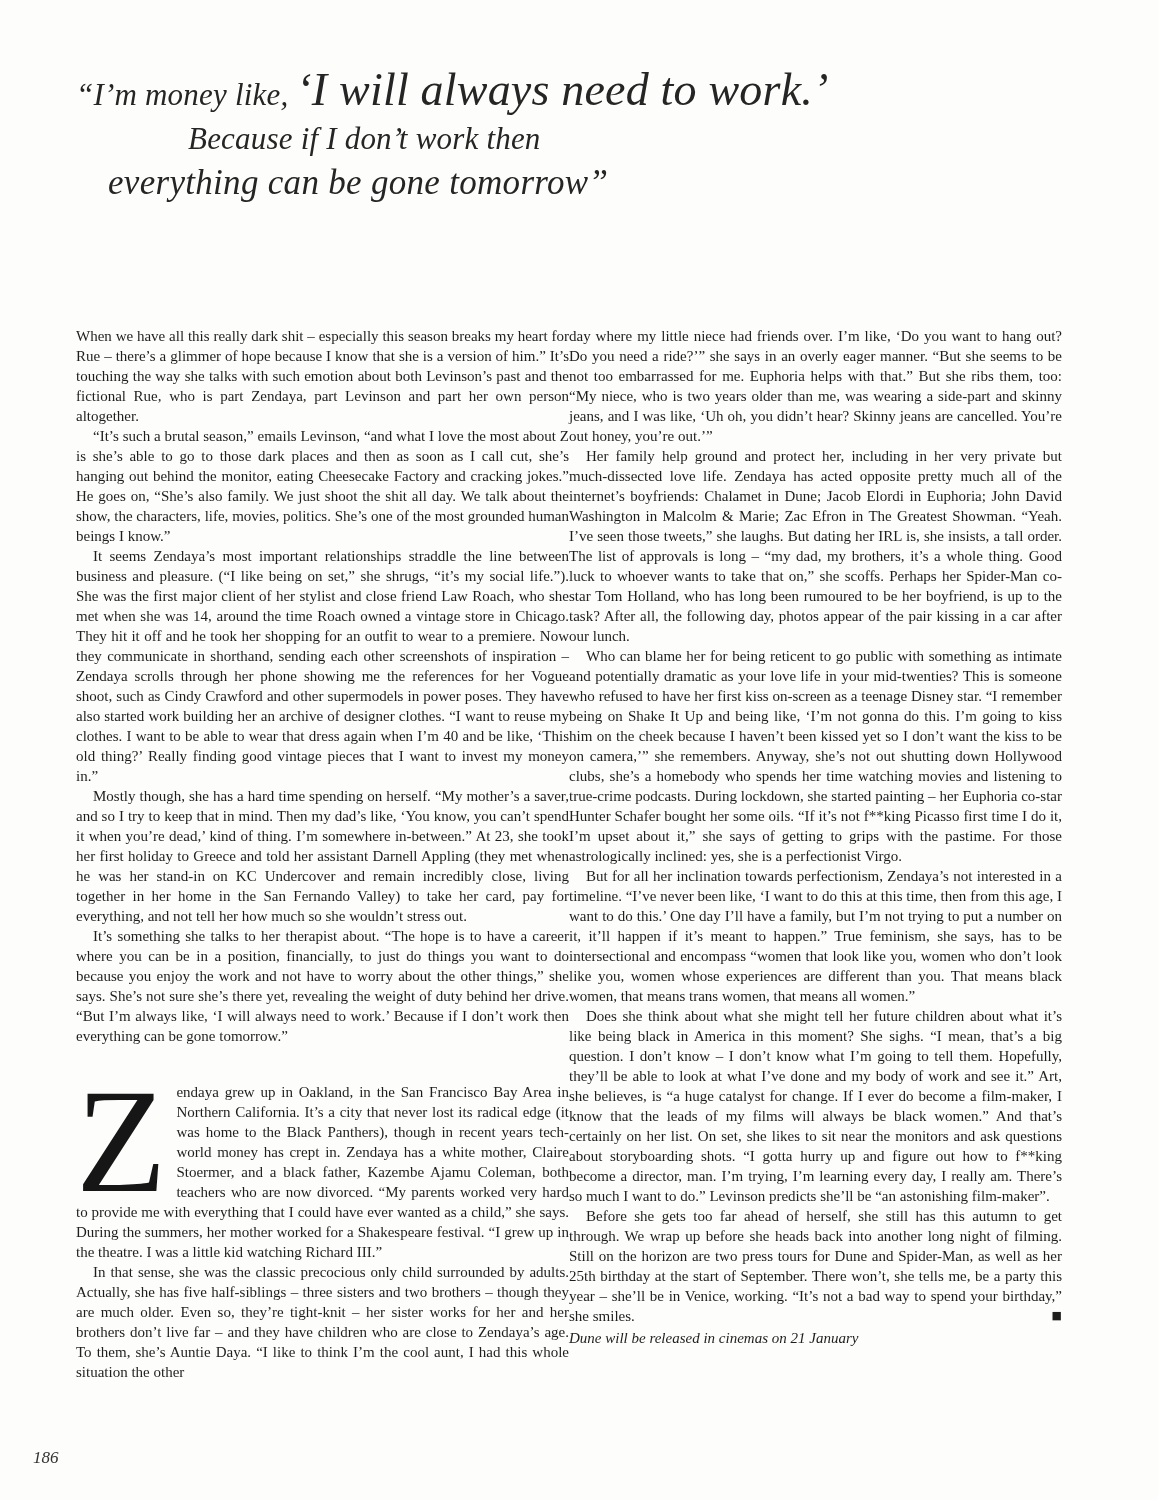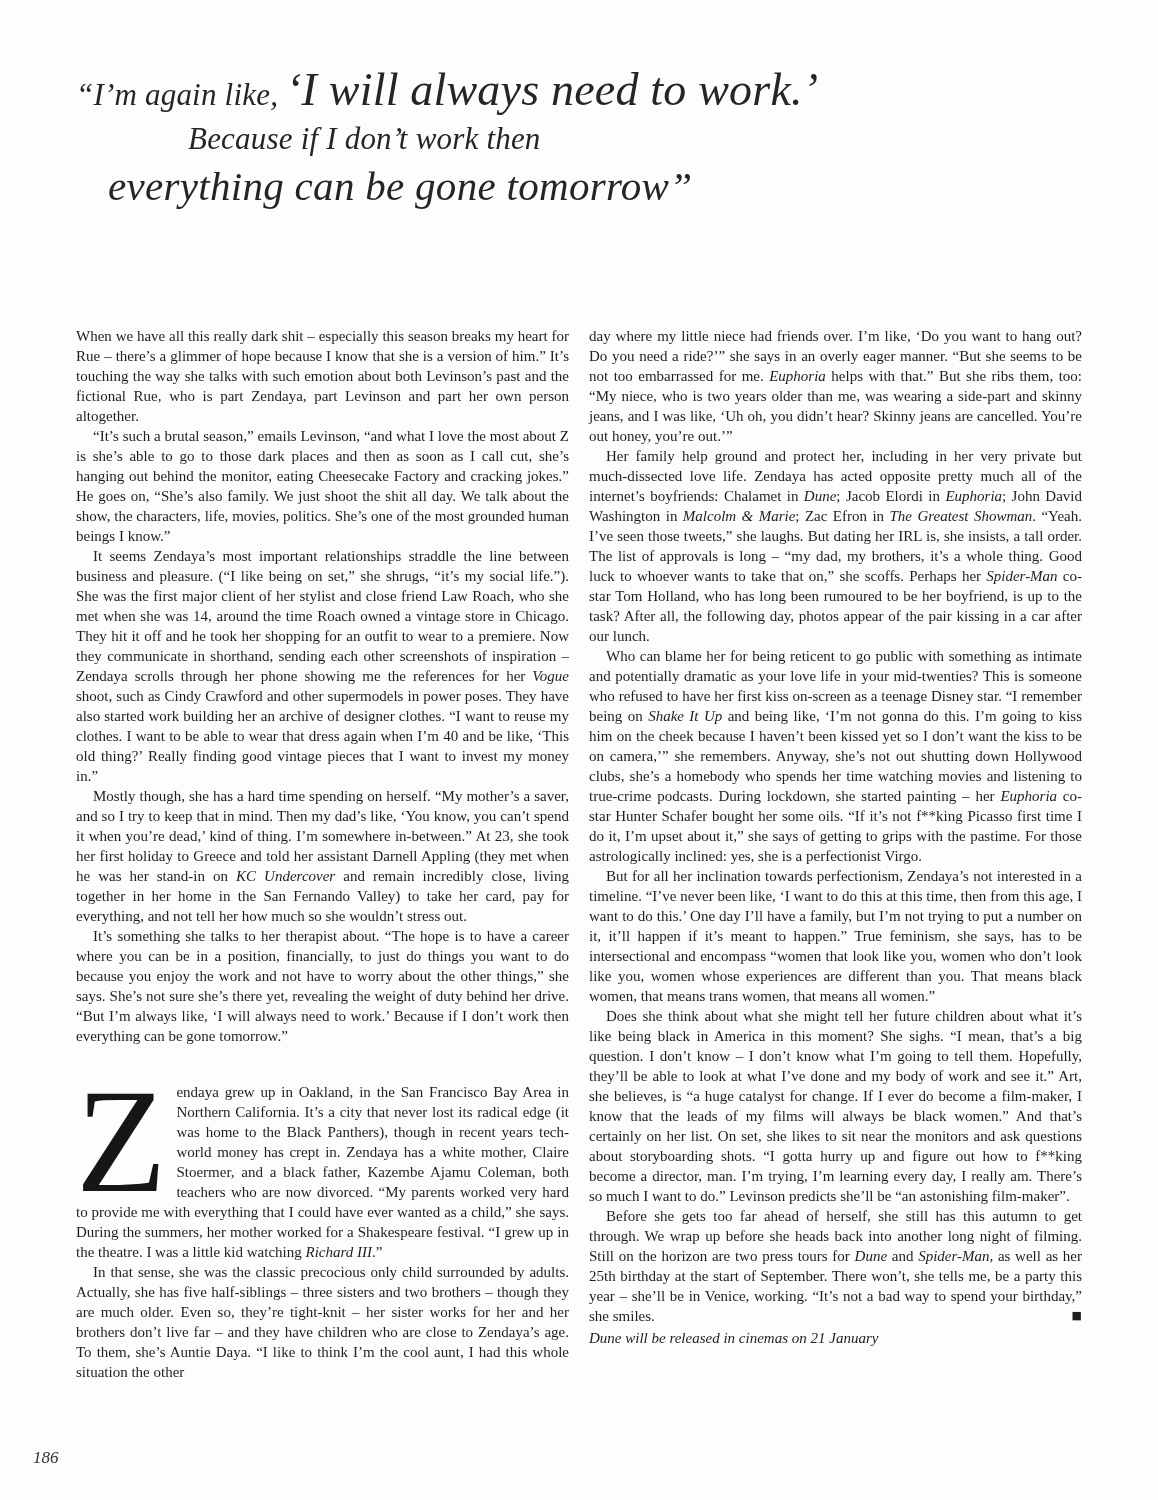--- a/index.html
+++ b/index.html
@@ -21,38 +21,37 @@
   .pullquote {
     position: absolute;
     top: 66px; left: 76px; width: 1010px;
     font-style: italic;
     color: #252525;
   }
   .pq-line1 { line-height: 1.05; white-space: nowrap; }
   .pq-small  { font-size: 31px; letter-spacing: 0.2px; }
   .pq-large  { font-size: 46px; letter-spacing: 0.2px; font-family: Liberation Serif, serif; }
   .pq-line2  { padding-left: 112px; margin-top: 9px; line-height: 1.05; font-style: italic; }
-  .pq-line3  { padding-left: 32px;  margin-top: 9px; line-height: 1.05; font-size: 41px; letter-spacing: 0.3px; }
+  .pq-line3  { padding-left: 32px;  margin-top: 9px; line-height: 1.05; font-size: 35px; letter-spacing: 0.3px; }
 
   
   .columns {
     position: absolute;
     top: 326px; left: 76px; width: 1006px;
     display: flex;
-    gap: 20px;
   }
   .col {
     width: 493px;
     font-size: 15px;
     line-height: 20px;
     text-align: justify;
   }
   .para { margin: 0; }
   .para.indent { text-indent: 17px; }
-  .it { font-style: italic; }
+  .it { }
 
   
   .dropcap-para { margin-top: 36px; }
   .dropcap {
     float: left;
     font-size: 148px;
     line-height: 0.72;
     padding: 6px 10px 0 0;
     color: #161616;
   }
@@ -73,21 +72,21 @@
     font-size: 17px;
     color: #333333;
   }
 </style>
 </head>
 <body>
 
 <div class="page">
 
   <header class="pullquote">
-    <div class="pq-line1"><span class="pq-small">“I’m again like, </span><span class="pq-large">‘I will always need to work.’</span></div>
+    <div class="pq-line1"><span class="pq-small">“I’m money like, </span><span class="pq-large">‘I will always need to work.’</span></div>
     <div class="pq-line2 pq-small">Because if I don’t work then</div>
     <div class="pq-line3">everything can be gone tomorrow”</div>
   </header>
 
   <main class="columns">
     <section class="col col-left">
       <div>
           <p class="para"><span>When we have all this really dark shit – especially this season breaks my heart for Rue – there’s a glimmer of hope because I know that she is a version of him.” It’s touching the way she talks with such emotion about both Levinson’s past and the fictional Rue, who is part Zendaya, part Levinson and part her own person altogether.</span></p>
           <p class="para indent"><span>“It’s such a brutal season,” emails Levinson, “and what I love the most about Z is she’s able to go to those dark places and then as soon as I call cut, she’s hanging out behind the monitor, eating Cheesecake Factory and cracking jokes.” He goes on, “She’s also family. We just shoot the shit all day. We talk about the show, the characters, life, movies, politics. She’s one of the most grounded human beings I know.”</span></p>
           <p class="para indent"><span>It seems Zendaya’s most important relationships straddle the line between business and pleasure. (“I like being on set,” she shrugs, “it’s my social life.”). She was the first major client of her stylist and close friend Law Roach, who she met when she was 14, around the time Roach owned a vintage store in Chicago. They hit it off and he took her shopping for an outfit to wear to a premiere. Now they communicate in shorthand, sending each other screenshots of inspiration – Zendaya scrolls through her phone showing me the references for her </span><span class="it">Vogue</span><span> shoot, such as Cindy Crawford and other supermodels in power poses. They have also started work building her an archive of designer clothes. “I want to reuse my clothes. I want to be able to wear that dress again when I’m 40 and be like, ‘This old thing?’ Really finding good vintage pieces that I want to invest my money in.”</span></p>

